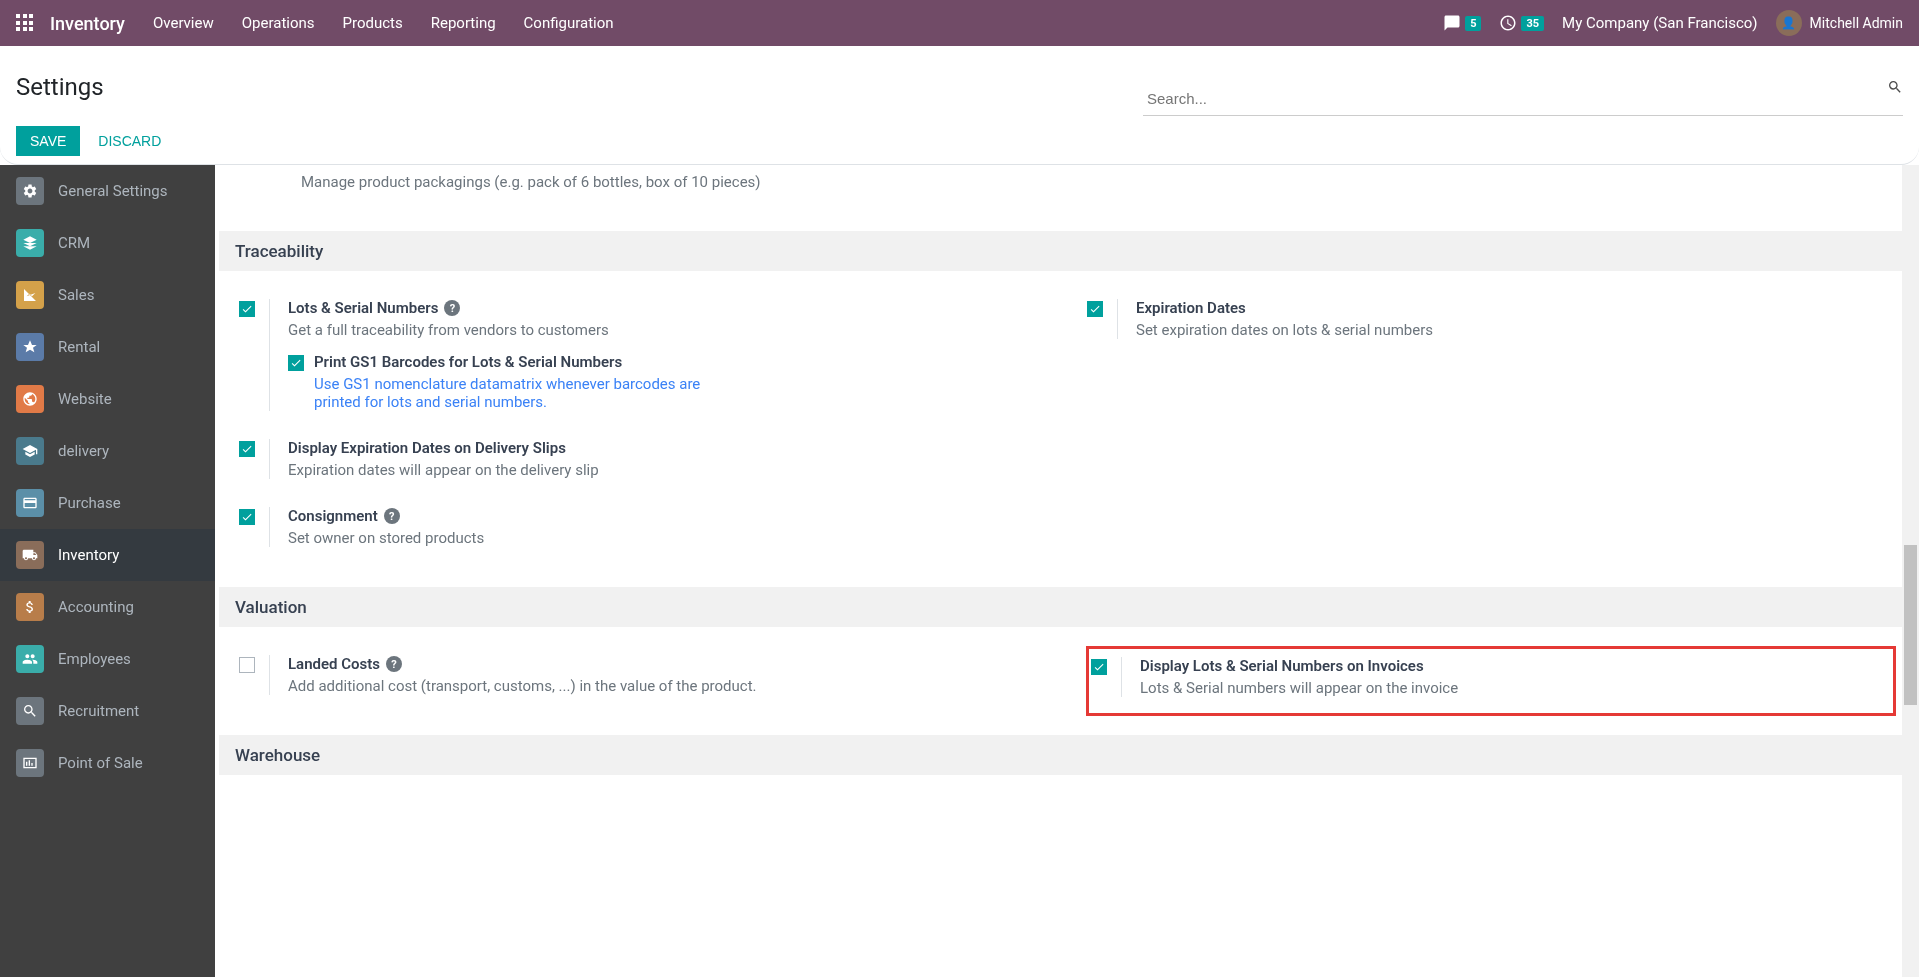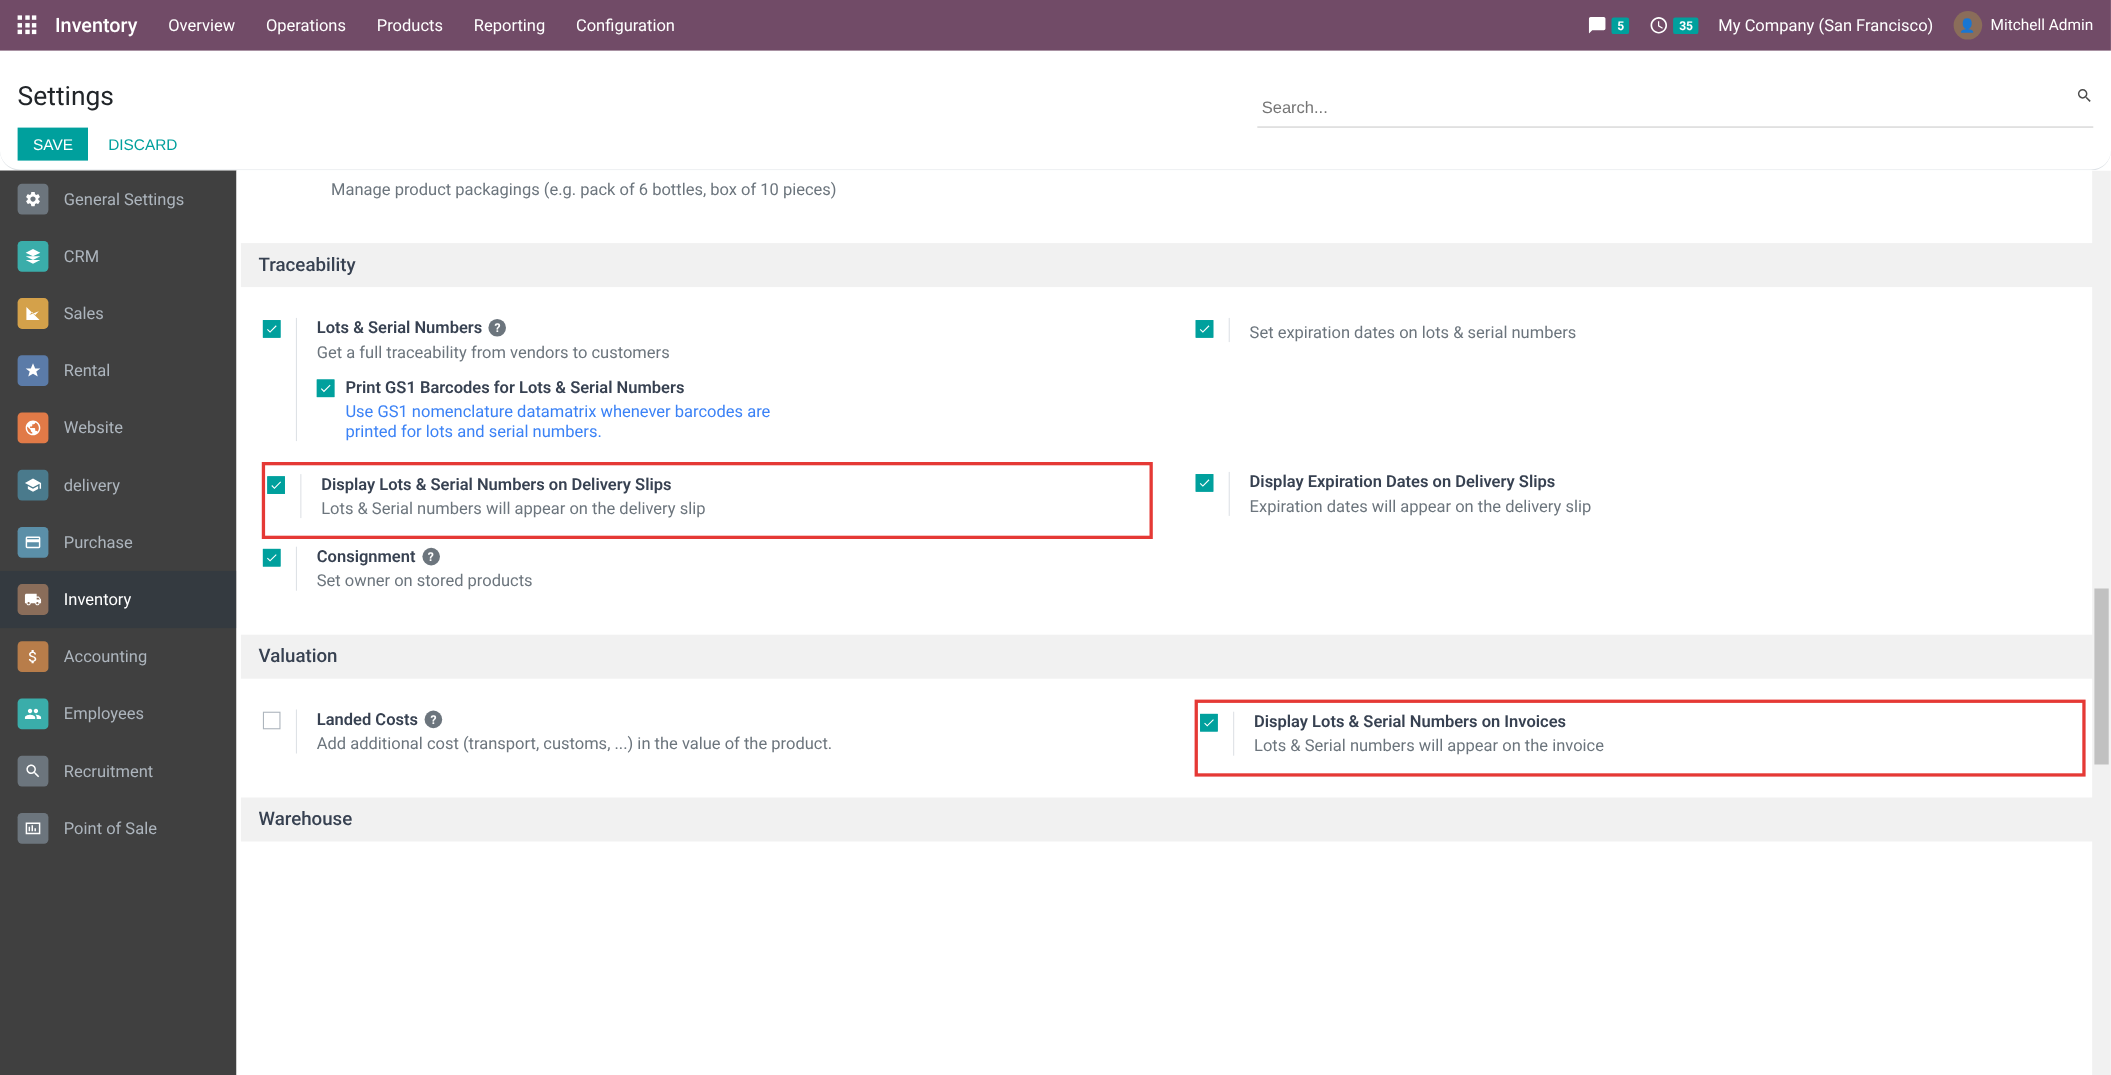--- a/index.html
+++ b/index.html
@@ -20,21 +20,21 @@
     .user-section { display: flex; align-items: center; gap: 8px; cursor: pointer; }
     .avatar { width: 26px; height: 26px; border-radius: 50%; background: #8a6d5a; display: flex; align-items: center; justify-content: center; font-size: 12px; }
     
     
     .control-panel { padding: 12px 16px 8px; border-bottom: 1px solid #dee2e6; border-radius: 18px; }
     .cp-top { display: flex; justify-content: space-between; align-items: center; }
     .page-title { font-size: 24px; font-weight: 400; color: #212529; }
     .search-container { position: relative; width: 760px; border-bottom: 1px solid #ccc; display: flex; align-items: center; padding: 4px 0; }
     .search-input { flex: 1; border: none; outline: none; font-size: 15px; padding: 4px; margin-top: 24px; }
     .search-icon-svg { width: 16px; height: 16px; fill: #4c4c4c; }
-    .cp-bottom { display: flex; gap: 8px; align-items: center; }
+    .cp-bottom { margin-top: 10px; display: flex; gap: 8px; align-items: center; }
     .btn-save { background: #00a09d; color: #fff; border: none; padding: 7px 14px; font-size: 14px; font-weight: 500; cursor: pointer; }
     .btn-discard { background: none; border: none; color: #00a09d; font-size: 14px; font-weight: 500; cursor: pointer; padding: 7px 10px; }
     
     
     .main { display: flex; height: calc(100vh - 142px); }
     .sidebar { width: 215px; background: #404040; overflow-y: auto; flex-shrink: 0; }
     .sidebar-item { display: flex; align-items: center; gap: 14px; padding: 12px 16px; color: #adb5bd; cursor: pointer; font-size: 15px; }
     .sidebar-item.active { background: #343a40; color: #fff; }
     .sidebar-icon { width: 28px; height: 28px; display: flex; align-items: center; justify-content: center; border-radius: 4px; flex-shrink: 0; }
     .sidebar-icon svg { width: 16px; height: 16px; fill: #fff; }
@@ -267,45 +267,30 @@
           <div class="setting-block">
             <div class="chk-container">
                 <div class="chk">
                   <svg viewBox="0 0 24 24">
                     <path d="M9 16.17L4.83 12l-1.42 1.41L9 19 21 7l-1.41-1.41z"></path>
                   </svg>
                 </div>
               </div>
             <div class="vline"></div>
             <div class="setting-body">
+              <div class="setting-title">
+                  <span>Expiration Dates</span>
+                </div>
               <div class="setting-desc">Set expiration dates on lots &amp; serial numbers</div>
             </div>
           </div>
         </div>
       </div>
 
       <div class="settings-row">
-        <div class="setting-col">
-          <div class="setting-block highlighted">
-            <div class="chk-container">
-                <div class="chk">
-                  <svg viewBox="0 0 24 24">
-                    <path d="M9 16.17L4.83 12l-1.42 1.41L9 19 21 7l-1.41-1.41z"></path>
-                  </svg>
-                </div>
-              </div>
-            <div class="vline"></div>
-            <div class="setting-body">
-              <div class="setting-title">
-                  <span>Display Lots &amp; Serial Numbers on Delivery Slips</span>
-                </div>
-              <div class="setting-desc">Lots &amp; Serial numbers will appear on the delivery slip</div>
-            </div>
-          </div>
-        </div>
         <div class="setting-col">
           <div class="setting-block">
             <div class="chk-container">
                 <div class="chk">
                   <svg viewBox="0 0 24 24">
                     <path d="M9 16.17L4.83 12l-1.42 1.41L9 19 21 7l-1.41-1.41z"></path>
                   </svg>
                 </div>
               </div>
             <div class="vline"></div>

